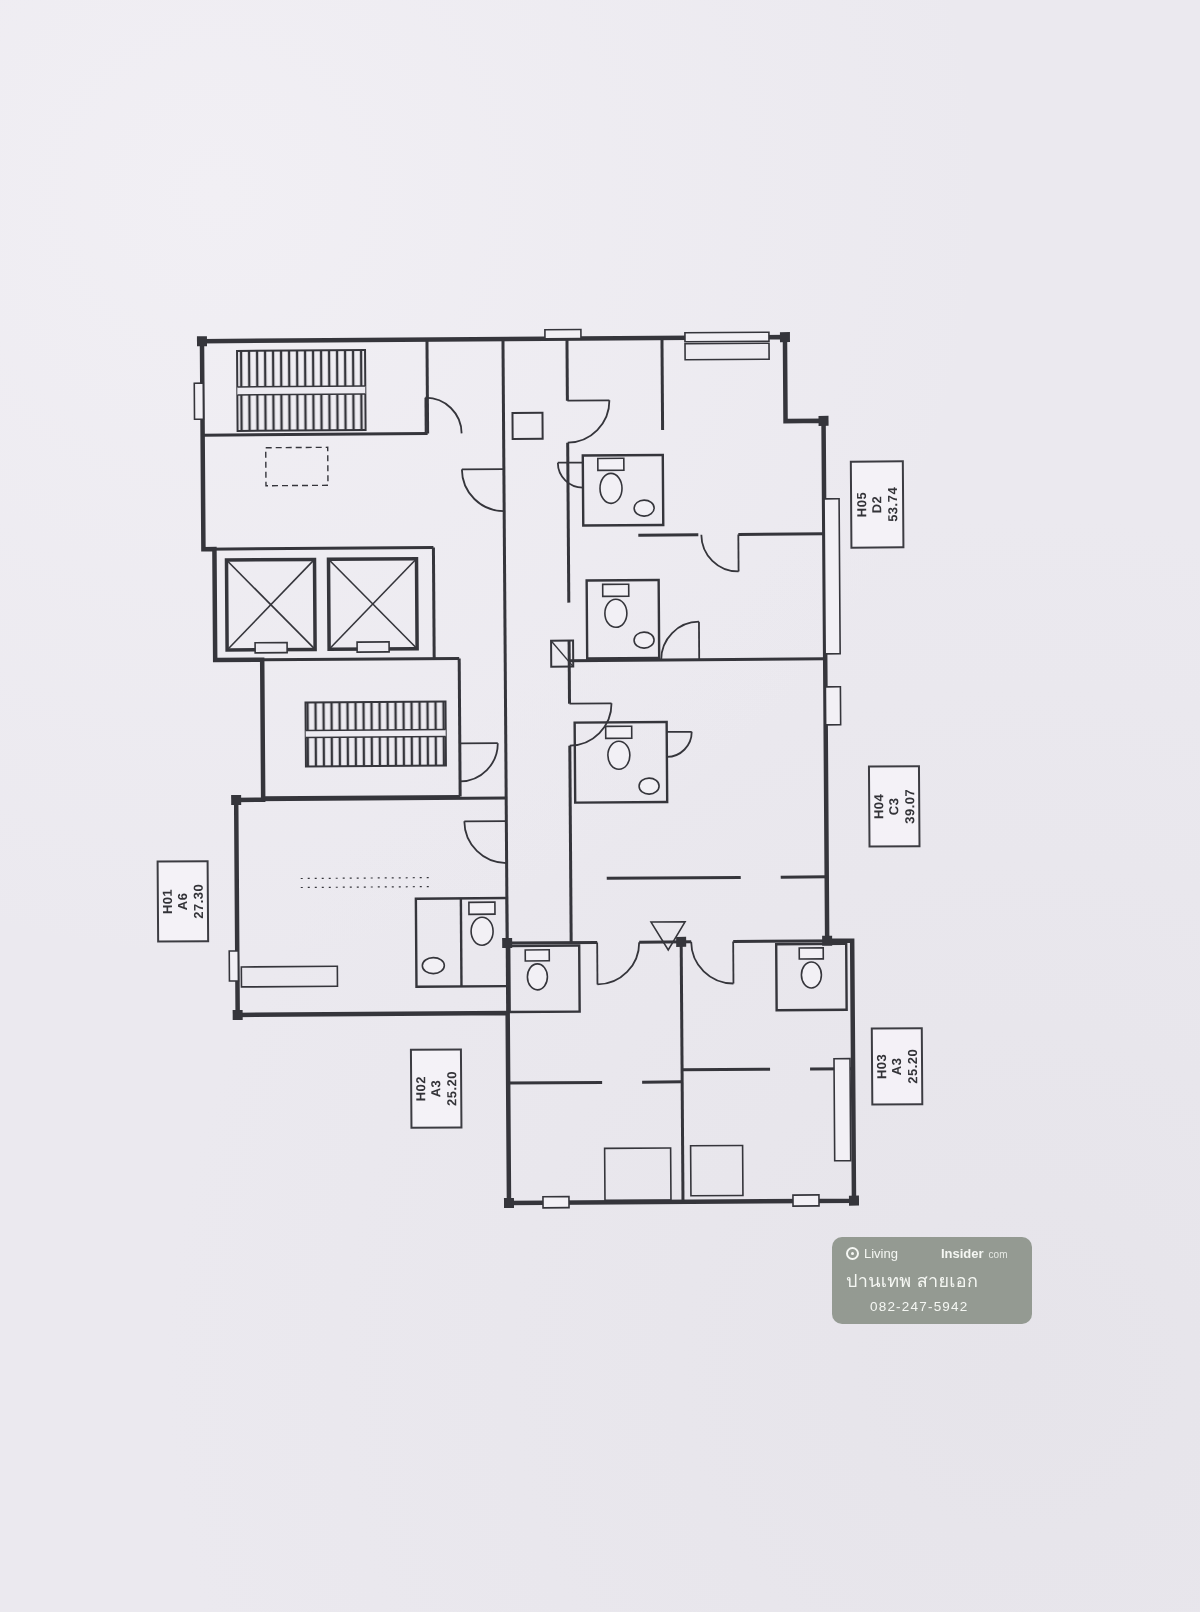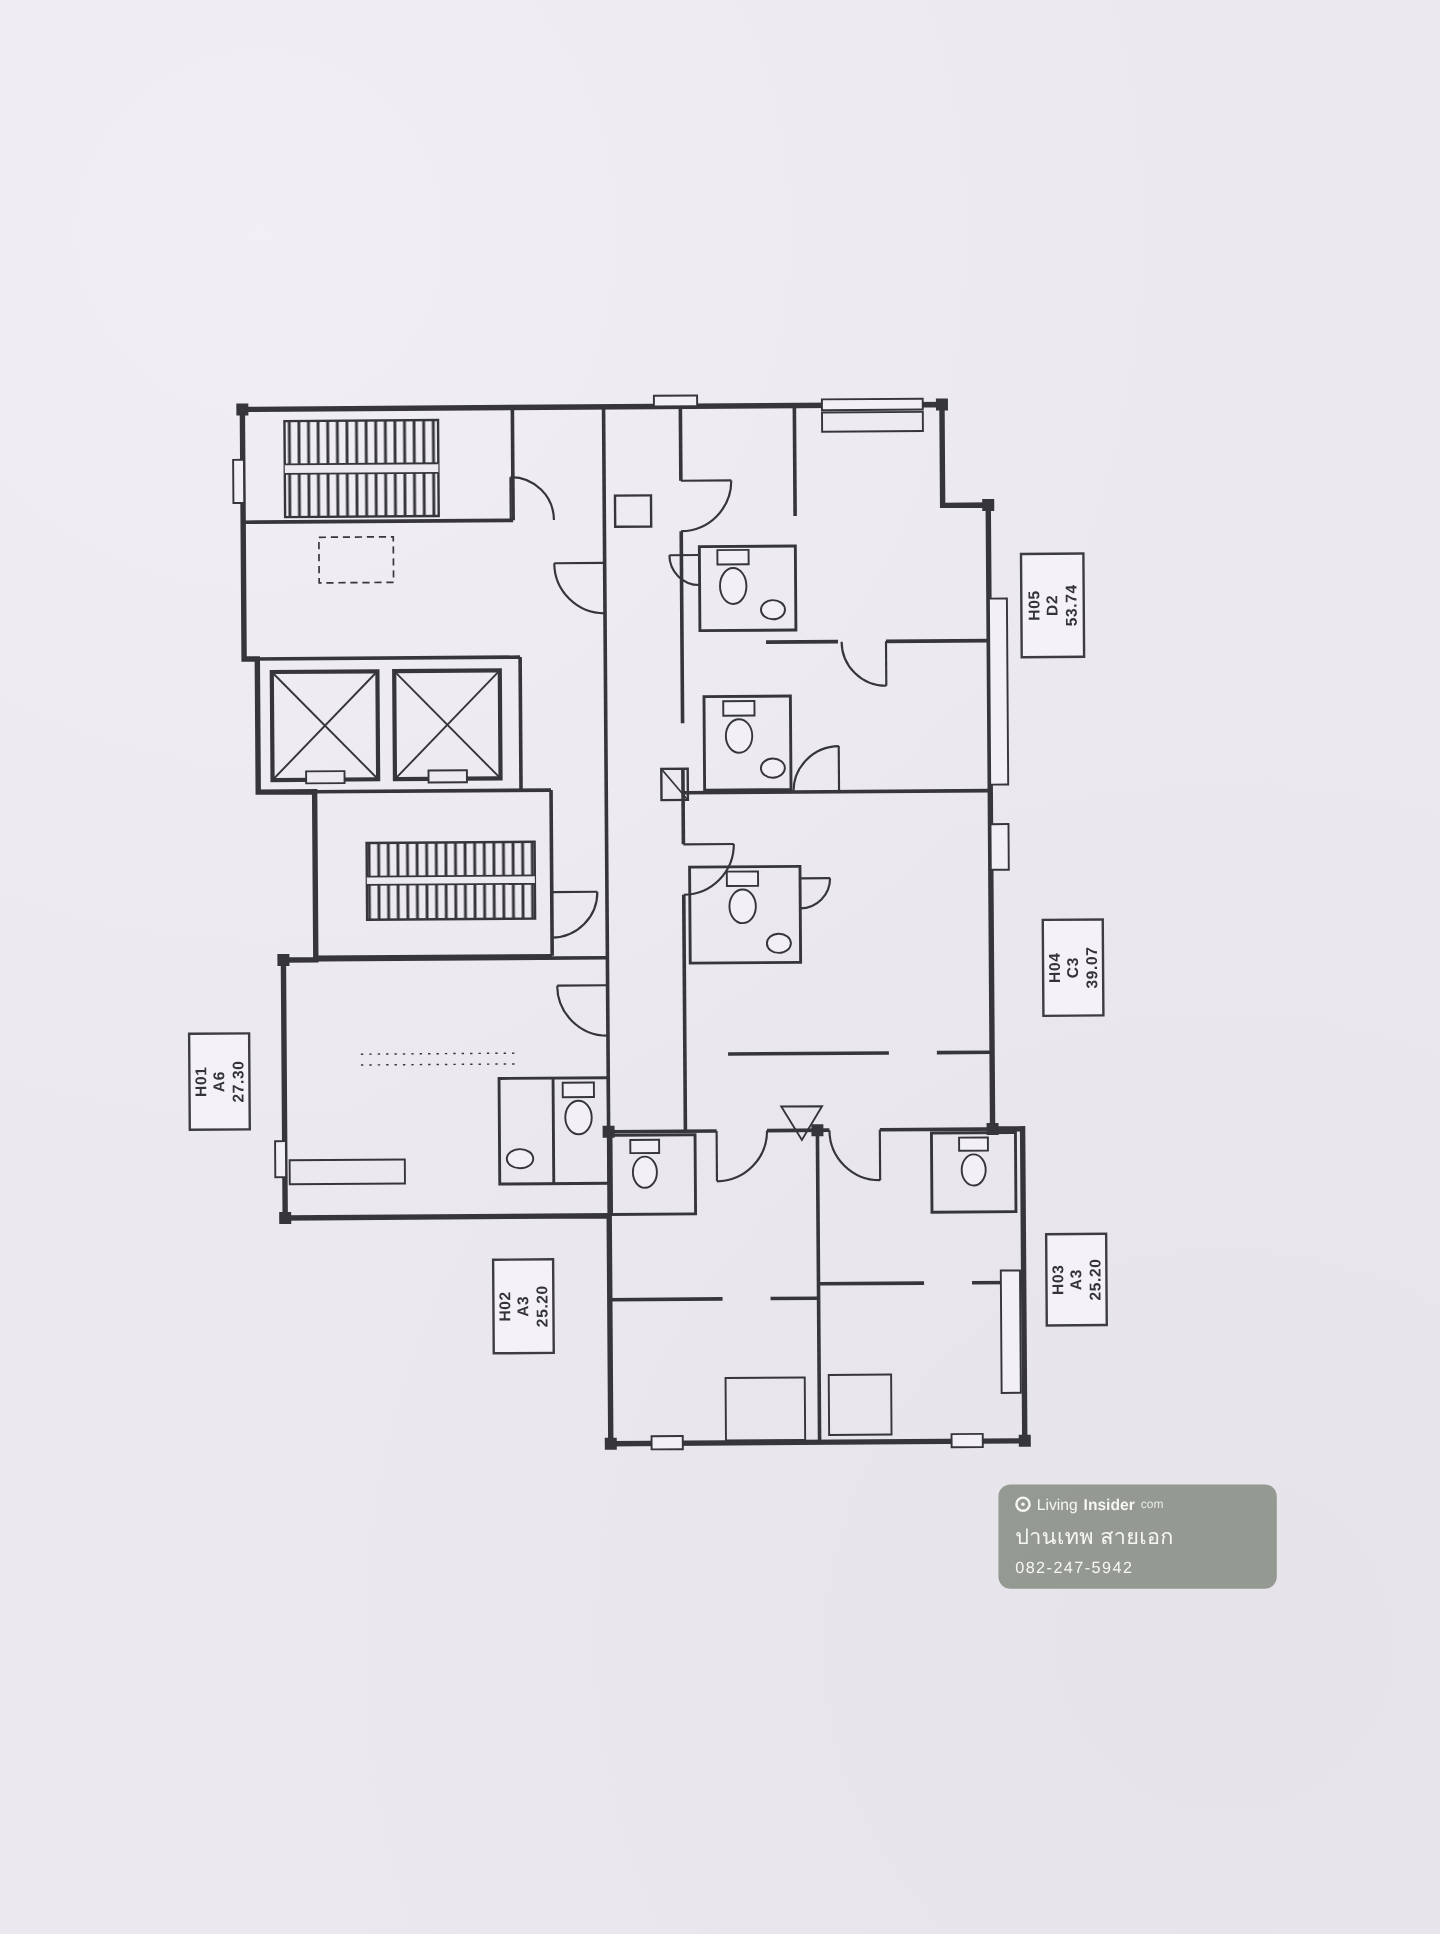--- a/index.html
+++ b/index.html
@@ -19,31 +19,31 @@
     transform:translate(-50%,-50%) rotate(-90deg);
     text-align:center;white-space:nowrap;font-weight:bold;font-size:13px;
     line-height:1.18;color:#333338;letter-spacing:.5px;
   }
   #label-h05{left:852px;top:462px;width:50px;height:84px;}
   #label-h04{left:868px;top:767px;width:48px;height:78px;}
   #label-h03{left:869px;top:1029px;width:48px;height:74px;}
   #label-h02{left:408px;top:1047px;width:48px;height:76px;}
   #label-h01{left:156px;top:857px;width:48px;height:78px;}
   .watermark{
-    position:absolute;left:832px;top:1237px;width:232px;box-sizing:border-box;
+    position:absolute;left:832px;top:1237px;width:200px;box-sizing:border-box;
     padding:9px 14px 10px;border-radius:10px;
     background:rgba(124,133,121,.78);color:#f5f7f3;
   }
   .wm-brand{display:flex;align-items:center;gap:5px;font-size:13px;}
   .wm-logo{width:13px;height:13px;border-radius:50%;border:2px solid #f5f7f3;box-sizing:border-box;display:inline-block;position:relative;flex:0 0 auto;}
   .wm-logo::after{content:"";position:absolute;left:3px;top:3px;width:3px;height:3px;border-radius:50%;background:#f5f7f3;}
-  .wm-brand b{font-weight:bold;}
+  .wm-brand b{font-weight:bold;margin-left:38px;}
   .wm-tld{font-size:10px;opacity:.85;align-self:flex-end;margin-bottom:1px;}
   .wm-name{font-size:18px;margin-top:5px;letter-spacing:.3px;}
-  .wm-phone{font-size:13.5px;margin-top:4px;letter-spacing:1.2px;}
+  .wm-phone{font-size:13.5px;margin-top:4px;letter-spacing:1.2px;margin-left:24px;}
 </style>
 </head>
 <body>
 
 <div class="sheet">
 
   <svg class="plan" width="1200" height="1612" viewBox="0 0 1200 1612">
     <defs>
       <pattern id="treads" width="8" height="8" patternUnits="userSpaceOnUse">
         <line x1="4" y1="0" x2="4" y2="8" stroke="#35353b" stroke-width="2.4"></line>

